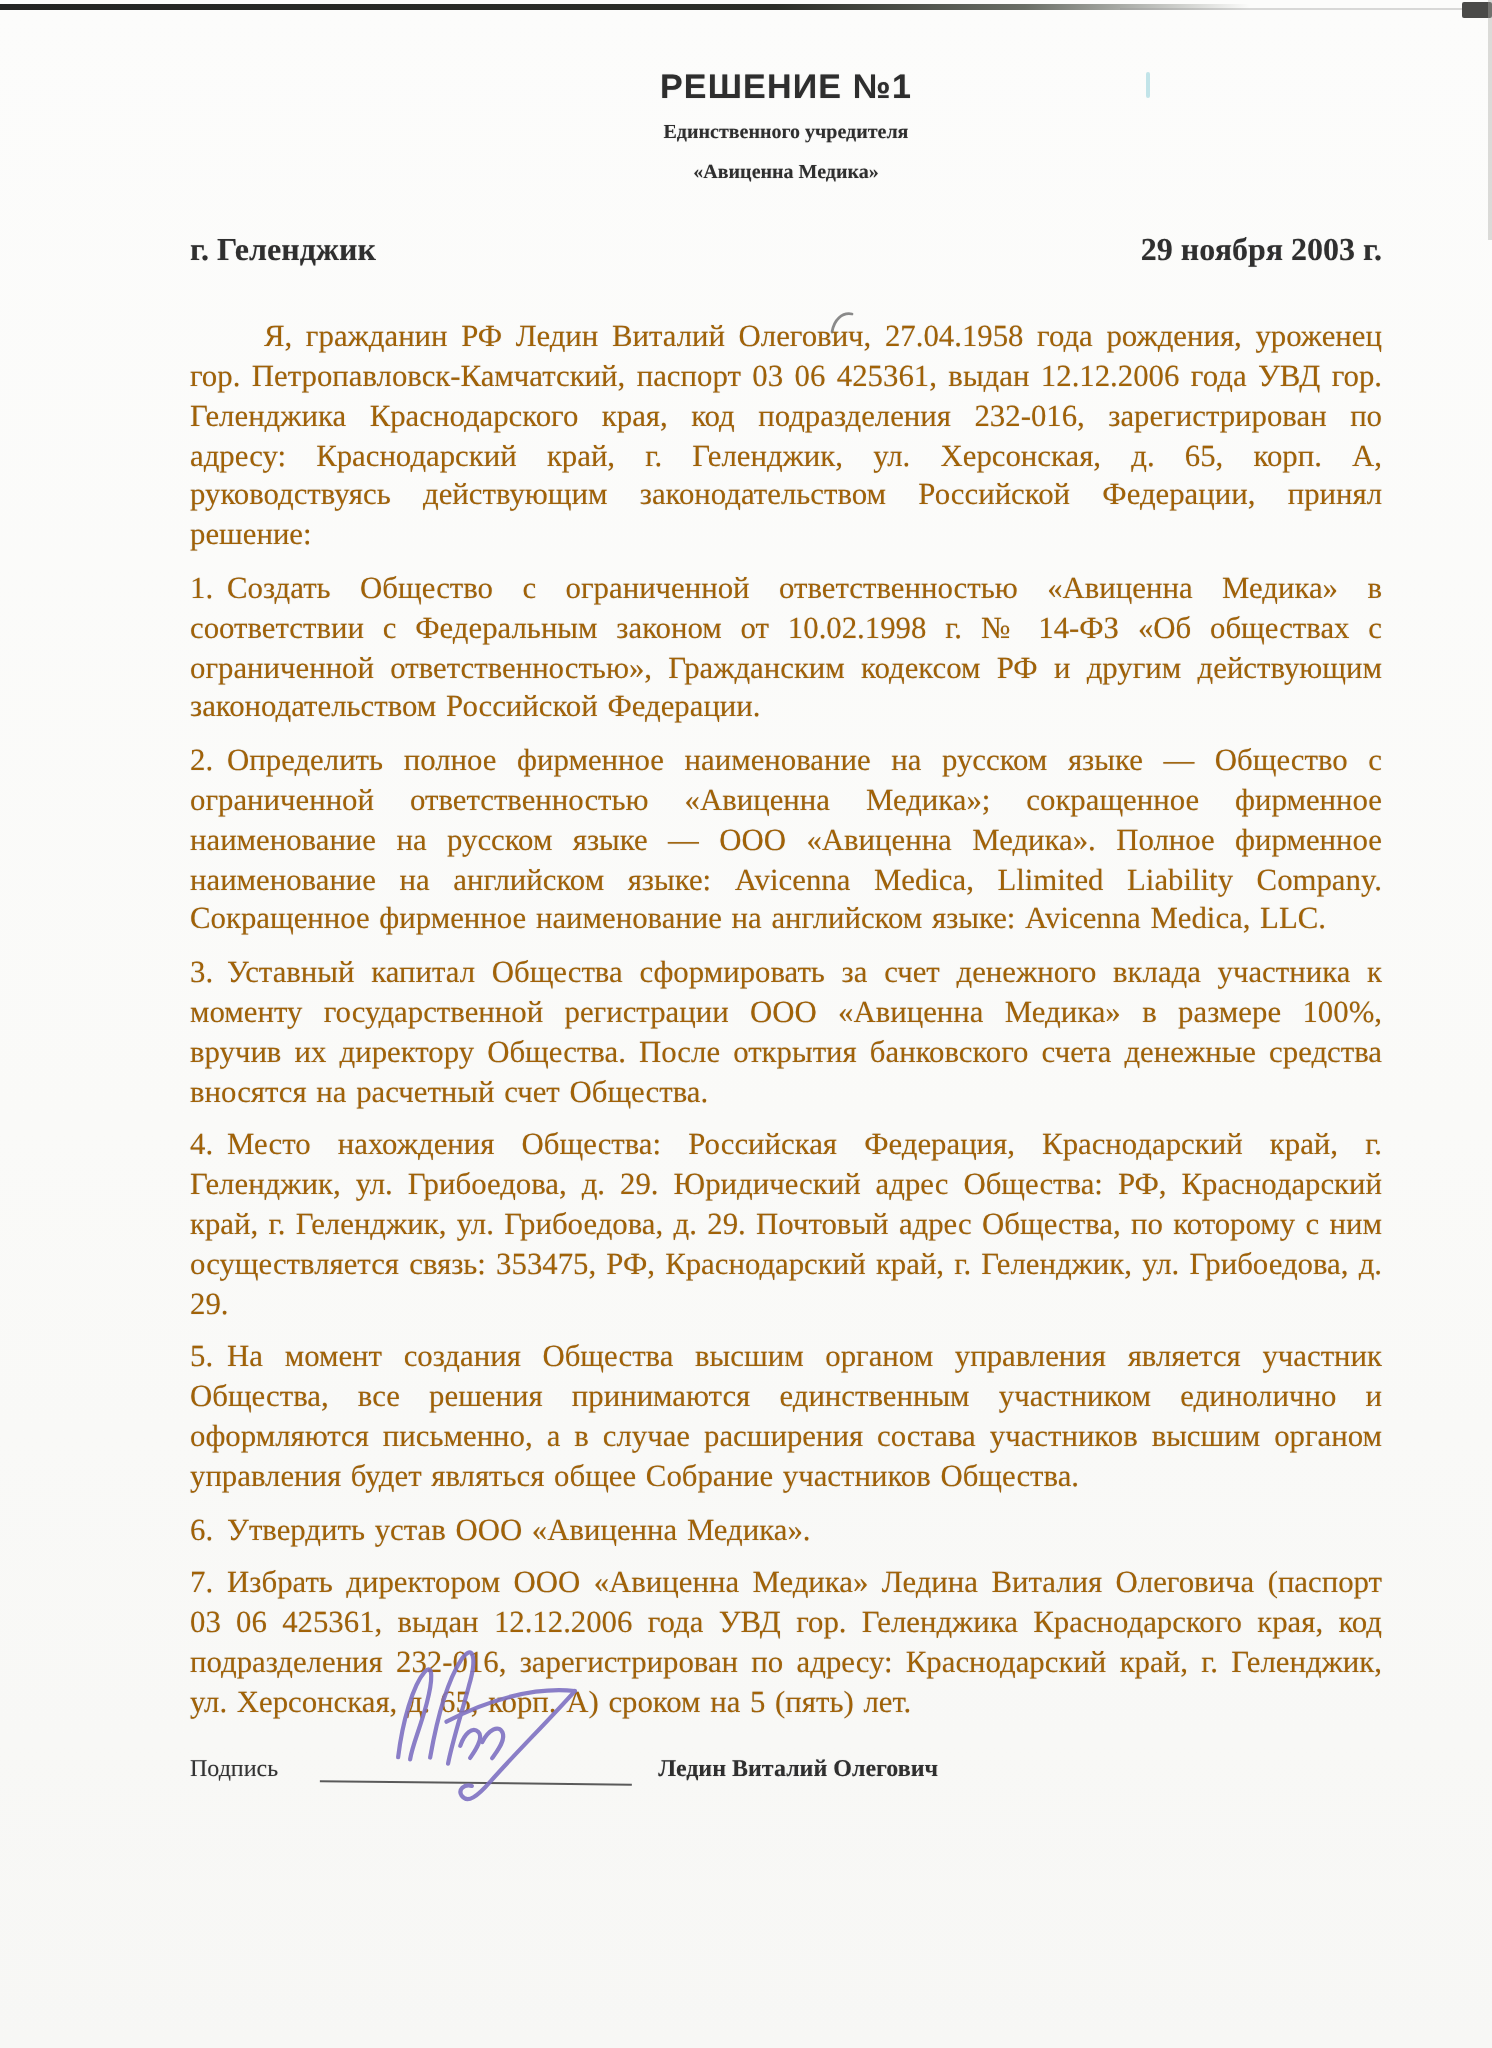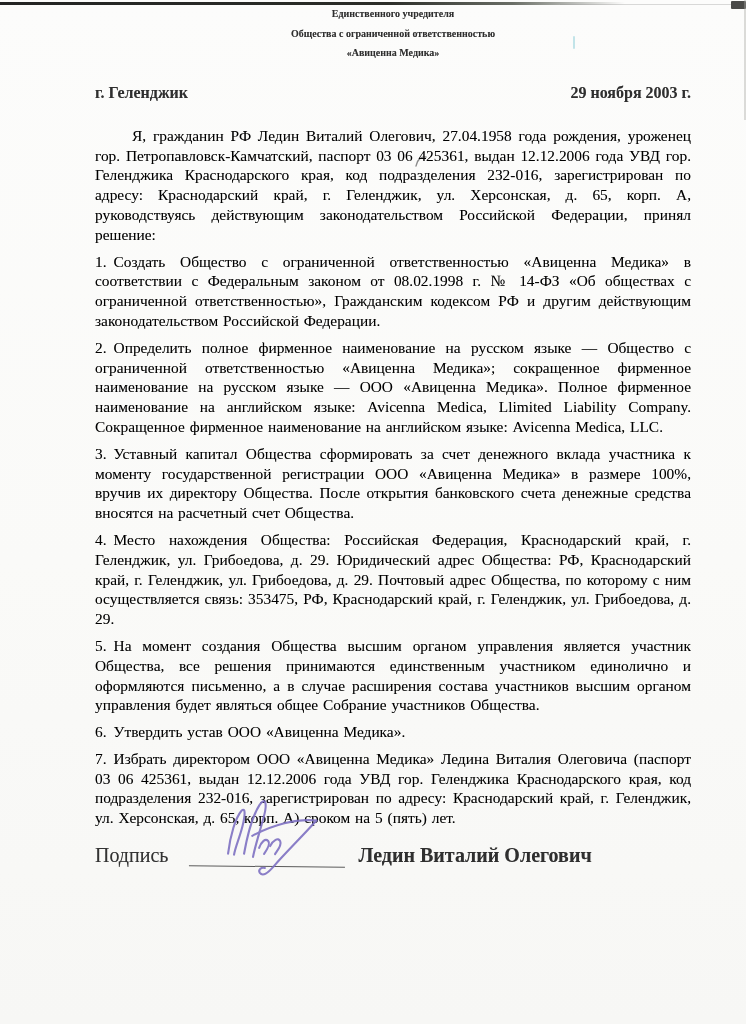--- a/index.html
+++ b/index.html
@@ -71,33 +71,33 @@
     color: #2f2f2f;
     text-shadow: 0 0 0.5px rgba(47,47,47,0.3);
   }
 
   .body-text {
     font-size: 15.4px;
     line-height: 19.8px;
     text-align: justify;
     text-align-last: left;
     margin: 0 0 7px 0;
-    color: #000000;
+    color: #a16207;
     text-shadow: 0 0 0.55px rgba(56,56,56,0.35);
     word-spacing: 1px;
   }
   .intro { margin-top: 24px; text-indent: 37px; }
   .item .num { margin-right: 7px; }
 
   .sig-row {
     margin-top: 16px;
     display: flex;
     align-items: baseline;
     position: relative;
-    font-size: 20px;
+    font-size: 12px;
   }
   .sig-label { color: #333; text-shadow: 0 0 0.5px rgba(51,51,51,0.35); }
   .sig-line {
     width: 156px;
     margin-left: 21px;
     align-self: flex-end;
     border-bottom: 1.6px solid #5a5a5a;
     transform: rotate(0.6deg);
     position: relative;
     height: 14px;
@@ -123,36 +123,36 @@
   <div class="scan-corner-mark"></div>
   <div class="scan-right-edge"></div>
   <div class="speck-cyan"></div>
 
   <svg class="pen-tick" width="16" height="14" viewBox="0 0 16 14">
     <path d="M2,12 C3,6 7,2 12,3" stroke="#8a8a8a" stroke-width="1.4" fill="none" stroke-linecap="round"></path>
   </svg>
 
   <div class="content">
 
+    <div class="doc-title">РЕШЕНИЕ №1</div>
 
     <div class="subtitle-block">
       <div class="doc-subtitle">Единственного учредителя</div>
-      <div class="doc-subtitle">Общества с ограниченной ответственностью</div>
       <div class="doc-subtitle">«Авиценна Медика»</div>
     </div>
 
     <div class="place-date-row">
       <span>г. Геленджик</span>
       <span>29 ноября 2003 г.</span>
     </div>
 
     <p class="body-text intro">Я, гражданин РФ Ледин Виталий Олегович, 27.04.1958 года рождения, уроженец гор. Петропавловск-Камчатский, паспорт 03 06 425361, выдан 12.12.2006 года УВД гор. Геленджика Краснодарского края, код подразделения 232-016, зарегистрирован по адресу: Краснодарский край, г. Геленджик, ул. Херсонская, д. 65, корп. А, руководствуясь действующим законодательством Российской Федерации, принял решение:</p>
 
     <p class="body-text item">
-      <span class="num">1.</span><span>Создать Общество с ограниченной ответственностью «Авиценна Медика» в соответствии с Федеральным законом от 08.02.1998 г. № 14-ФЗ «Об обществах с ограниченной ответственностью», Гражданским кодексом РФ и другим действующим законодательством Российской Федерации.</span>
+      <span class="num">1.</span><span>Создать Общество с ограниченной ответственностью «Авиценна Медика» в соответствии с Федеральным законом от 10.02.1998 г. № 14-ФЗ «Об обществах с ограниченной ответственностью», Гражданским кодексом РФ и другим действующим законодательством Российской Федерации.</span>
     </p>
     <p class="body-text item">
       <span class="num">2.</span><span>Определить полное фирменное наименование на русском языке — Общество с ограниченной ответственностью «Авиценна Медика»; сокращенное фирменное наименование на русском языке — ООО «Авиценна Медика». Полное фирменное наименование на английском языке: Avicenna Medica, Llimited Liability Company. Сокращенное фирменное наименование на английском языке: Avicenna Medica, LLC.</span>
     </p>
     <p class="body-text item">
       <span class="num">3.</span><span>Уставный капитал Общества сформировать за счет денежного вклада участника к моменту государственной регистрации ООО «Авиценна Медика» в размере 100%, вручив их директору Общества. После открытия банковского счета денежные средства вносятся на расчетный счет Общества.</span>
     </p>
     <p class="body-text item">
       <span class="num">4.</span><span>Место нахождения Общества: Российская Федерация, Краснодарский край, г. Геленджик, ул. Грибоедова, д. 29. Юридический адрес Общества: РФ, Краснодарский край, г. Геленджик, ул. Грибоедова, д. 29. Почтовый адрес Общества, по которому с ним осуществляется связь: 353475, РФ, Краснодарский край, г. Геленджик, ул. Грибоедова, д. 29.</span>
     </p>

